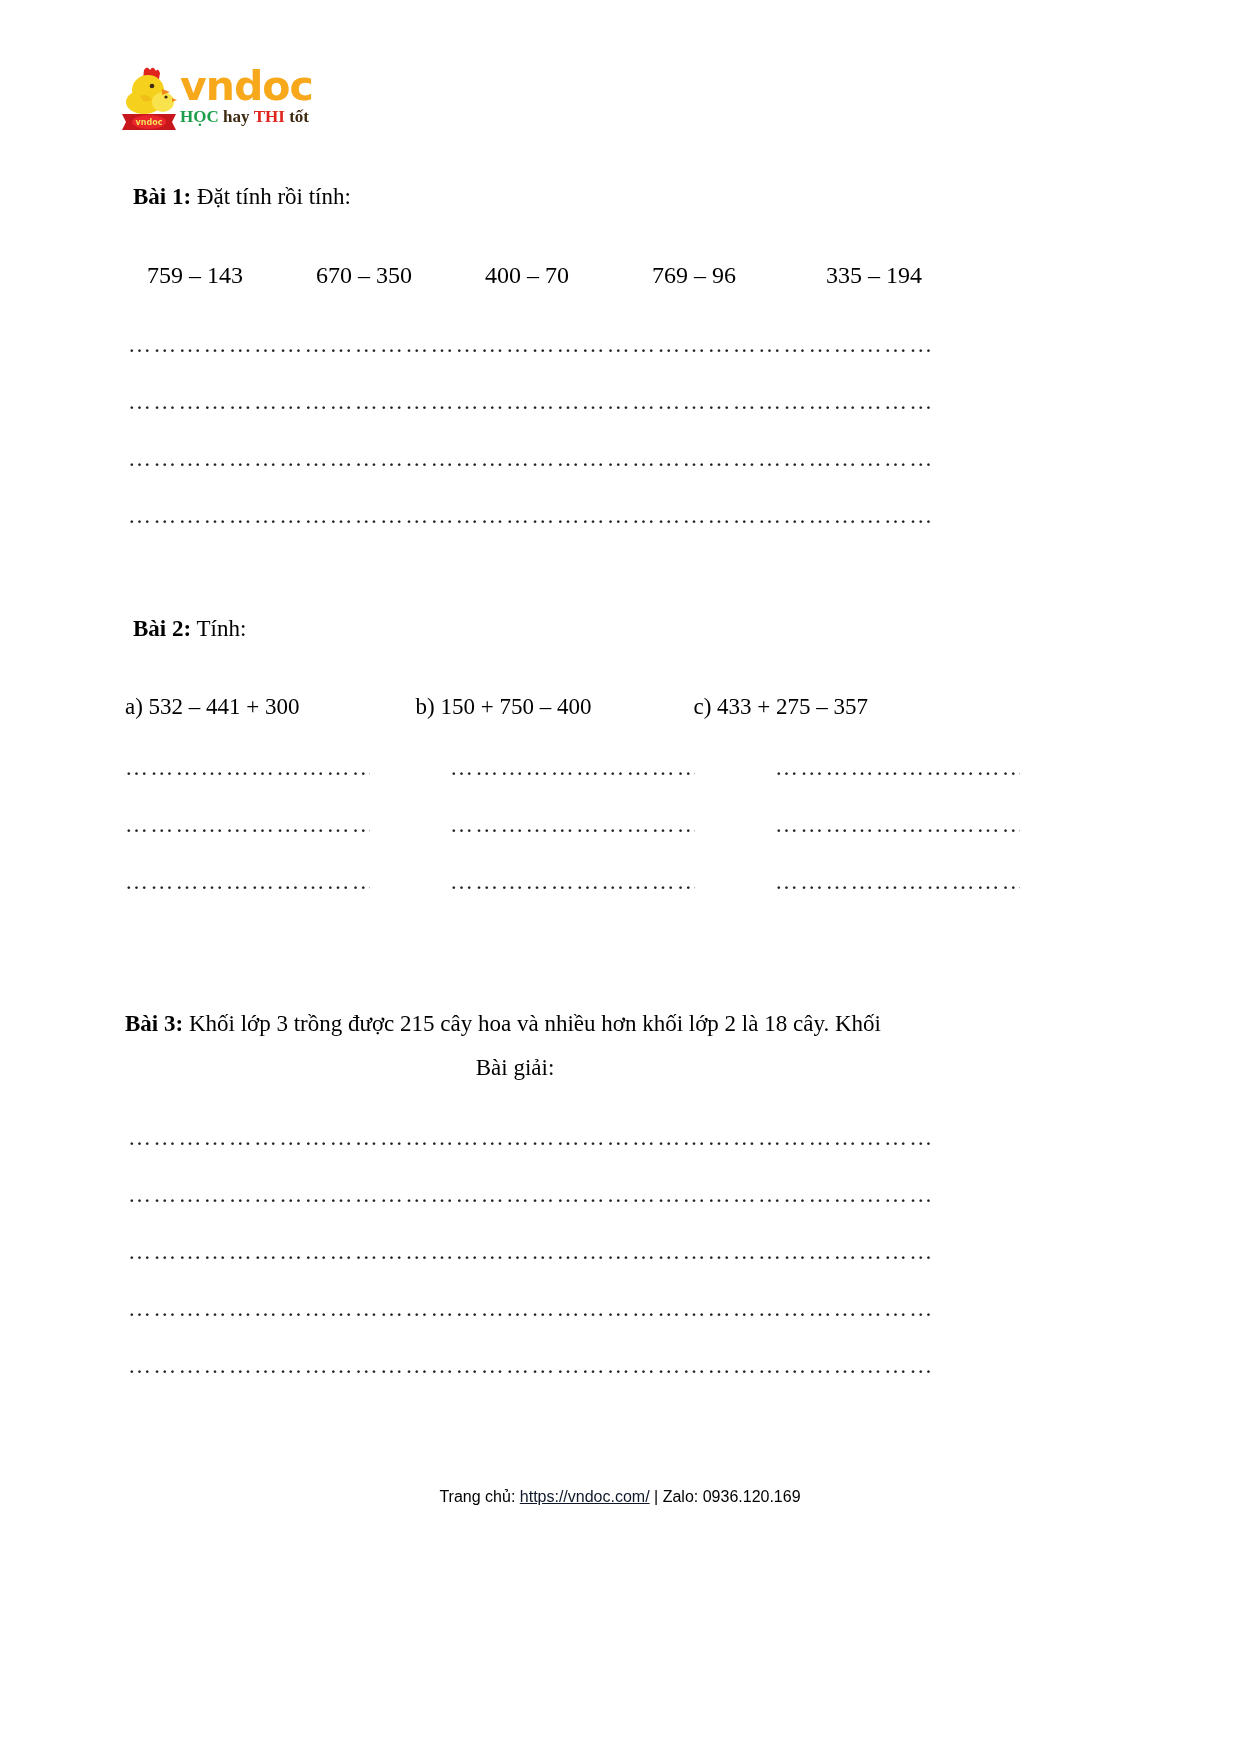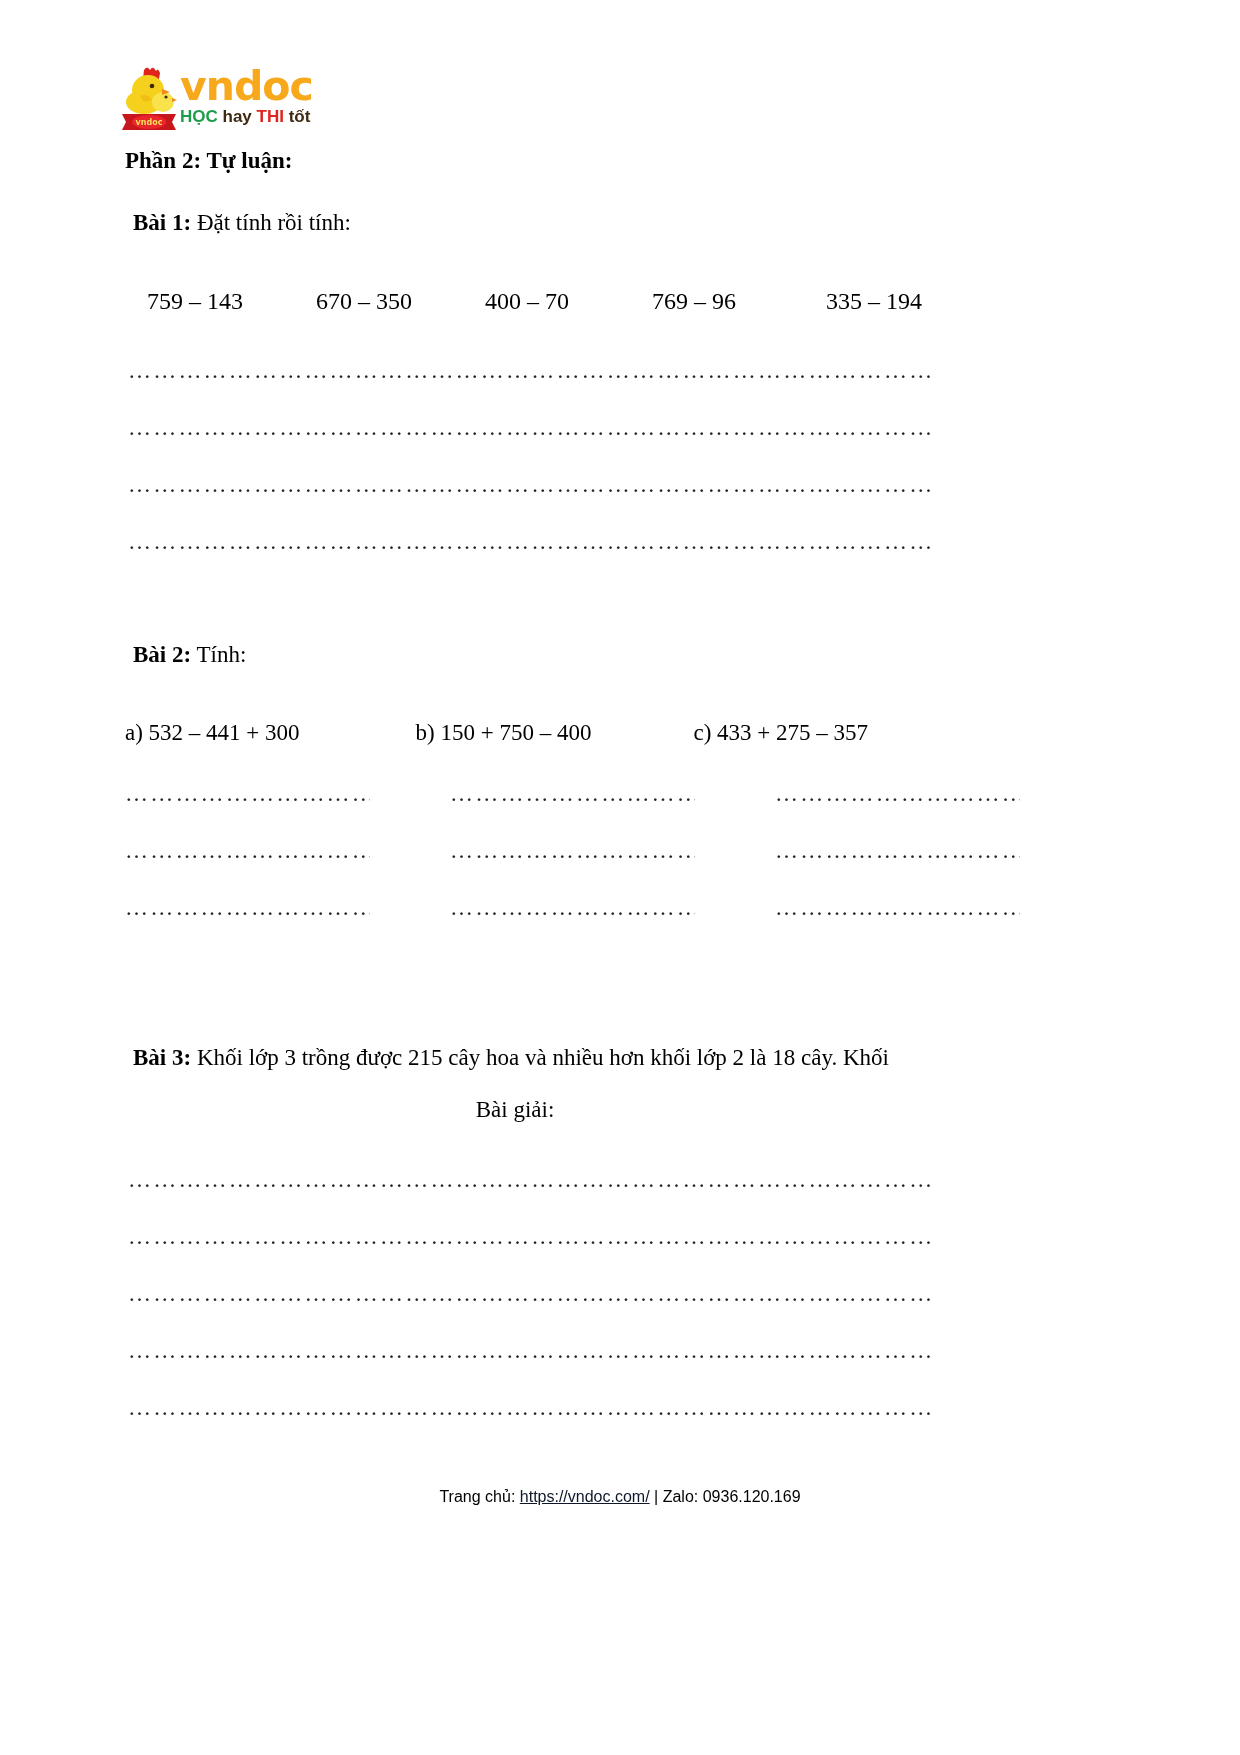--- a/index.html
+++ b/index.html
@@ -46,21 +46,21 @@
     font-weight: 700;
     font-size: 41px;
     letter-spacing: -1px;
     color: #F7A81B;
     line-height: 44px;
   }
   .logo-tagline {
     position: absolute;
     left: 62px;
     top: 45px;
-    font-family: Liberation Sans, sans-serif;
+    font-family: Liberation Serif, serif;
     font-weight: 700;
     font-size: 17px;
     line-height: 20px;
     white-space: nowrap;
   }
   .tg-green { color: #1E9E4A; }
   .tg-red   { color: #E0231C; }
   .tg-dark  { color: #3E2A12; }
 
   
@@ -128,21 +128,21 @@
   }
   .abc-item { white-space: nowrap; }
   .abc-gap-1 { width: 100px; }
   .abc-gap-2 { width: 86px; }
 
   
   .para {
     font-size: 23px;
     line-height: 44px;
     text-align: justify;
-    margin: 8px;
+    margin: 0;
   }
   .center-line {
     font-size: 23px;
     text-align: center;
     margin: 0;
     padding-right: 210px;
     line-height: 44px;
   }
 
   
@@ -189,21 +189,20 @@
       <text x="31" y="61" font-family="DejaVu Sans, sans-serif" font-size="8" font-weight="bold" fill="#F7DF5A" text-anchor="middle">vndoc</text>
     </svg>
     <div class="logo-wordmark">vndoc</div>
     <div class="logo-tagline">
       <span class="tg-green">HỌC</span><span>&nbsp;</span><span class="tg-dark">hay</span><span>&nbsp;</span><span class="tg-red">THI</span><span>&nbsp;</span><span class="tg-dark">tốt</span>
     </div>
   </div>
 
   <div style="height:88px"></div>
 
-  <p class="h-bold">Phần 2: Tự luận:</p>
 
   <div class="spacer-28"></div>
 
   <p class="line"><span class="b-label">Bài 1:</span><span> Đặt tính rồi tính:</span></p>
 
   <div class="spacer-44"></div>
 
   <div class="expr-row">
     <span class="expr">759 – 143</span>
     <span class="expr-gap-1"></span>

